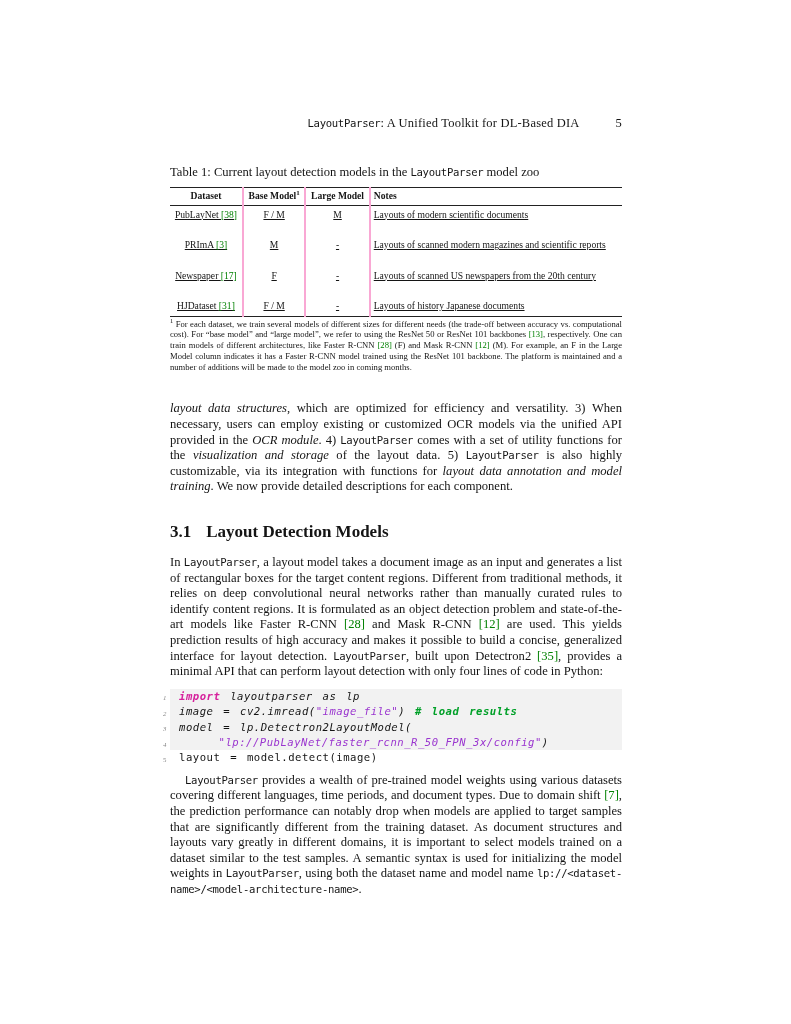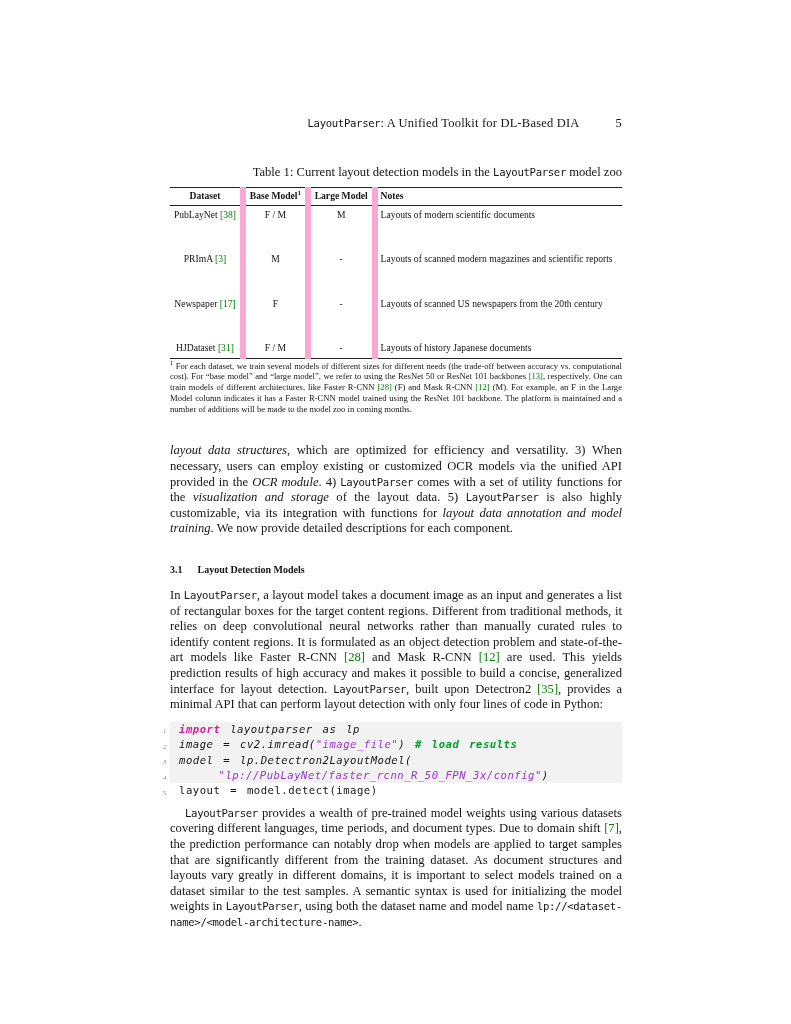--- a/index.html
+++ b/index.html
@@ -23,33 +23,33 @@
   
   .s-i{font-style:italic;}
   .s-m{font-family:"DejaVu Sans Mono", monospace;font-size:10.6px;letter-spacing:-0.3px;}
   .s-c{color:var(--citation,#008000);}
   .s-kw{color:var(--keyword,#d6219c);font-weight:bold;}
   .s-str{color:var(--string,#9a35cf);}
   .s-com{color:var(--comment,#00a028);font-weight:bold;}
 
   
   .table-caption{
-    text-align:right;font-size:12.6px;margin-top:34px;margin-bottom:7px;
+    text-align:left;font-size:12.6px;margin-top:34px;margin-bottom:7px;
   }
   table.model-zoo{
     border-collapse:collapse;width:100%;
     font-size:9.6px;line-height:12.5px;
     border-top:1.4px solid #222;border-bottom:1.4px solid #222;
   }
   table.model-zoo th{
     font-weight:bold;border-bottom:1px solid #222;
     padding:2px 3px;white-space:nowrap;margin-top:32px;
   }
-  table.model-zoo td{padding:16px 3px;white-space:nowrap;}
-  table.model-zoo .col-sep{border-left:6px solid #f9a8d4;}
+  table.model-zoo td{padding:9px 3px;white-space:nowrap;text-decoration:underline;}
+  table.model-zoo .col-sep{border-left:2px solid #f9a8d4;}
   table.model-zoo .c{text-align:center;}
   table.model-zoo .l{text-align:left;}
   table.model-zoo tbody tr:first-child td{padding-top:3px;}
   table.model-zoo tbody tr:last-child td{padding-bottom:3px;}
   sup{font-size:7px;vertical-align:super;line-height:0;}
 
   .footnote{
     font-size:8.6px;line-height:10.8px;text-align:justify;
     margin-top:2px;
   }
@@ -58,21 +58,21 @@
   
   .para{
     font-size:12.6px;line-height:15.6px;text-align:justify;
     margin:0;
   }
   .para.first{margin-top:29px;}
   .para.indent{text-indent:15px;}
 
   .section-heading{
     margin-top:27px;margin-bottom:13px;
-    font-size:10px;font-weight:bold;display:flex;
+    font-size:17px;font-weight:bold;display:flex;
   }
   .section-heading .num{margin-right:15px;}
 
   
   .code-block{
     margin-top:9px;margin-bottom:7px;
     font-family:"DejaVu Sans Mono", monospace;
     font-size:10.6px;line-height:15.4px;
     letter-spacing:0.5px;word-spacing:3px;
   }

